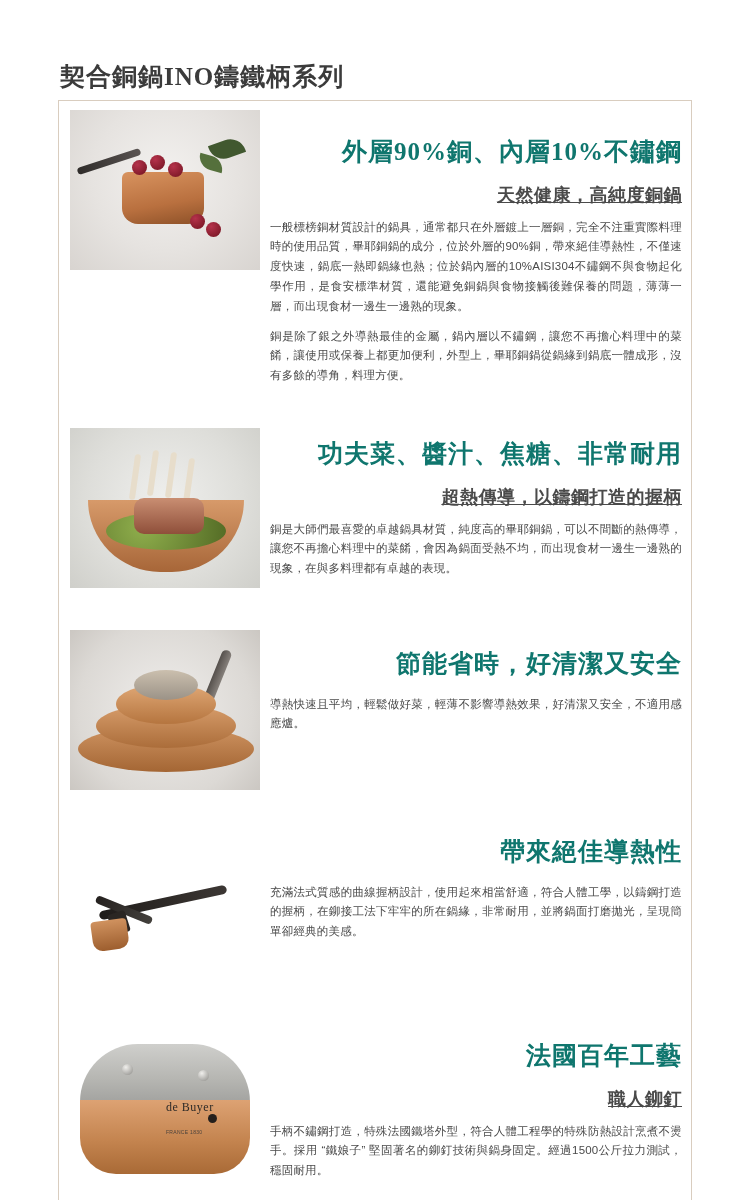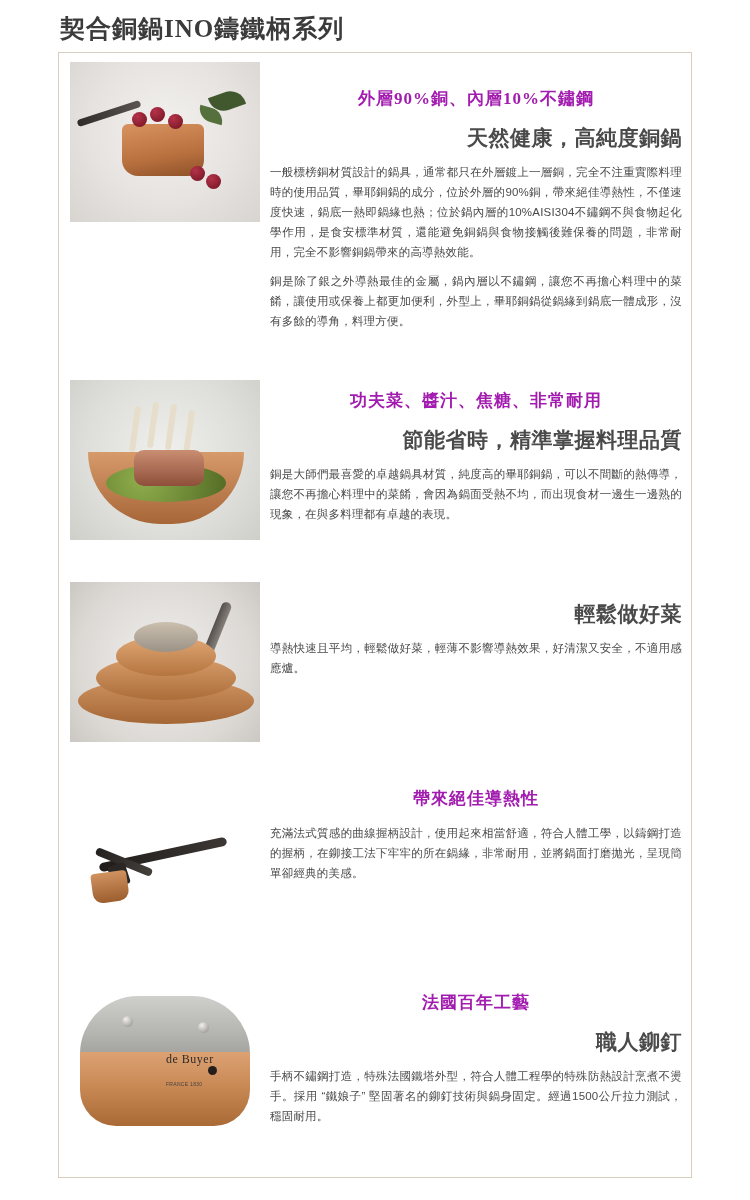--- a/index.html
+++ b/index.html
@@ -12,20 +12,21 @@
     background: #ffffff;
     font-family: "Liberation Sans", sans-serif;
     color: #3a3a3a;
     overflow: hidden;
   }
   .page {
     position: relative;
     width: 750px;
     height: 953px;
     box-sizing: border-box;
+    margin-top: 48px;
   }
   .page-title {
     position: absolute;
     top: 12px;
     left: 60px;
     font-family: "Liberation Serif", serif;
     font-weight: bold;
     font-size: 25px;
     letter-spacing: 1px;
     color: #3b3b3b;
@@ -64,35 +65,35 @@
     position: relative;
   }
   .copy {
     margin-left: 200px;
     width: 412px;
     text-align: right;
   }
   .headline {
     font-family: "Liberation Serif", serif;
     font-weight: bold;
-    font-size: 17px;
-    color: #a21caf;
+    font-size: 25px;
+    color: #0f766e;
     letter-spacing: 1px;
     line-height: 1.3;
     margin-bottom: 14px;
-    text-align: center;
   }
   .subhead {
     font-family: "Liberation Serif", serif;
     font-weight: bold;
-    font-size: 21px;
+    font-size: 18px;
     color: #4a4a4a;
     letter-spacing: 0.5px;
     line-height: 1.4;
     margin-bottom: 10px;
+    text-decoration: underline;
   }
   .body-text {
     font-size: 11.5px;
     line-height: 1.72;
     color: #4a4a4a;
     text-align: justify;
     text-align-last: left;
     margin-bottom: 10px;
     letter-spacing: 0.2px;
   }
@@ -262,60 +263,60 @@
               <div class="cherry c2"></div>
               <div class="cherry c3"></div>
             <div class="cherry c4"></div>
               <div class="cherry c5"></div>
           </div>
         </div>
       </div>
       <div class="copy">
         <div class="headline">外層90%銅、內層10%不鏽鋼</div>
         <div class="subhead">天然健康，高純度銅鍋</div>
-        <div class="body-text">一般標榜銅材質設計的鍋具，通常都只在外層鍍上一層銅，完全不注重實際料理時的使用品質，畢耶銅鍋的成分，位於外層的90%銅，帶來絕佳導熱性，不僅速度快速，鍋底一熱即鍋緣也熱；位於鍋內層的10%AISI304不鏽鋼不與食物起化學作用，是食安標準材質，還能避免銅鍋與食物接觸後難保養的問題，非常耐用，完全不影響銅鍋帶來的高導熱效能。</div>
+        <div class="body-text">一般標榜銅材質設計的鍋具，通常都只在外層鍍上一層銅，完全不注重實際料理時的使用品質，畢耶銅鍋的成分，位於外層的90%銅，帶來絕佳導熱性，不僅速度快速，鍋底一熱即鍋緣也熱；位於鍋內層的10%AISI304不鏽鋼不與食物起化學作用，是食安標準材質，還能避免銅鍋與食物接觸後難保養的問題，薄薄一層，而出現食材一邊生一邊熟的現象。</div>
         <div class="body-text last">銅是除了銀之外導熱最佳的金屬，鍋內層以不鏽鋼，讓您不再擔心料理中的菜餚，讓使用或保養上都更加便利，外型上，畢耶銅鍋從鍋緣到鍋底一體成形，沒有多餘的導角，料理方便。</div>
       </div>
     </div>
 
     <div class="section" id="sec-1">
       <div class="thumb">
         <div class="thumb-inner">
           <div class="ph ph2">
             <div class="bone b1"></div>
               <div class="bone b2"></div>
               <div class="bone b3"></div>
               <div class="bone b4"></div>
             <div class="bowl"></div>
             <div class="greens"></div>
             <div class="meat"></div>
           </div>
         </div>
       </div>
       <div class="copy">
         <div class="headline">功夫菜、醬汁、焦糖、非常耐用</div>
-        <div class="subhead">節能省時，精準掌握料理品質</div>
+        <div class="subhead">超熱傳導，以鑄鋼打造的握柄</div>
         <div class="body-text last">銅是大師們最喜愛的卓越鍋具材質，純度高的畢耶銅鍋，可以不間斷的熱傳導，讓您不再擔心料理中的菜餚，會因為鍋面受熱不均，而出現食材一邊生一邊熟的現象，在與多料理都有卓越的表現。</div>
       </div>
     </div>
 
     <div class="section" id="sec-2">
       <div class="thumb">
         <div class="thumb-inner">
           <div class="ph ph3">
             <div class="rod"></div>
             <div class="ring r1"></div>
             <div class="ring r2"></div>
             <div class="ring r3"></div>
             <div class="ring r4"></div>
           </div>
         </div>
       </div>
       <div class="copy">
-        <div class="subhead">輕鬆做好菜</div>
+        <div class="headline">節能省時，好清潔又安全</div>
         <div class="body-text last">導熱快速且平均，輕鬆做好菜，輕薄不影響導熱效果，好清潔又安全，不適用感應爐。</div>
       </div>
     </div>
 
     <div class="section" id="sec-3">
       <div class="thumb">
         <div class="thumb-inner">
           <div class="ph ph4">
             <div class="arm"></div>
             <div class="arm2"></div>

